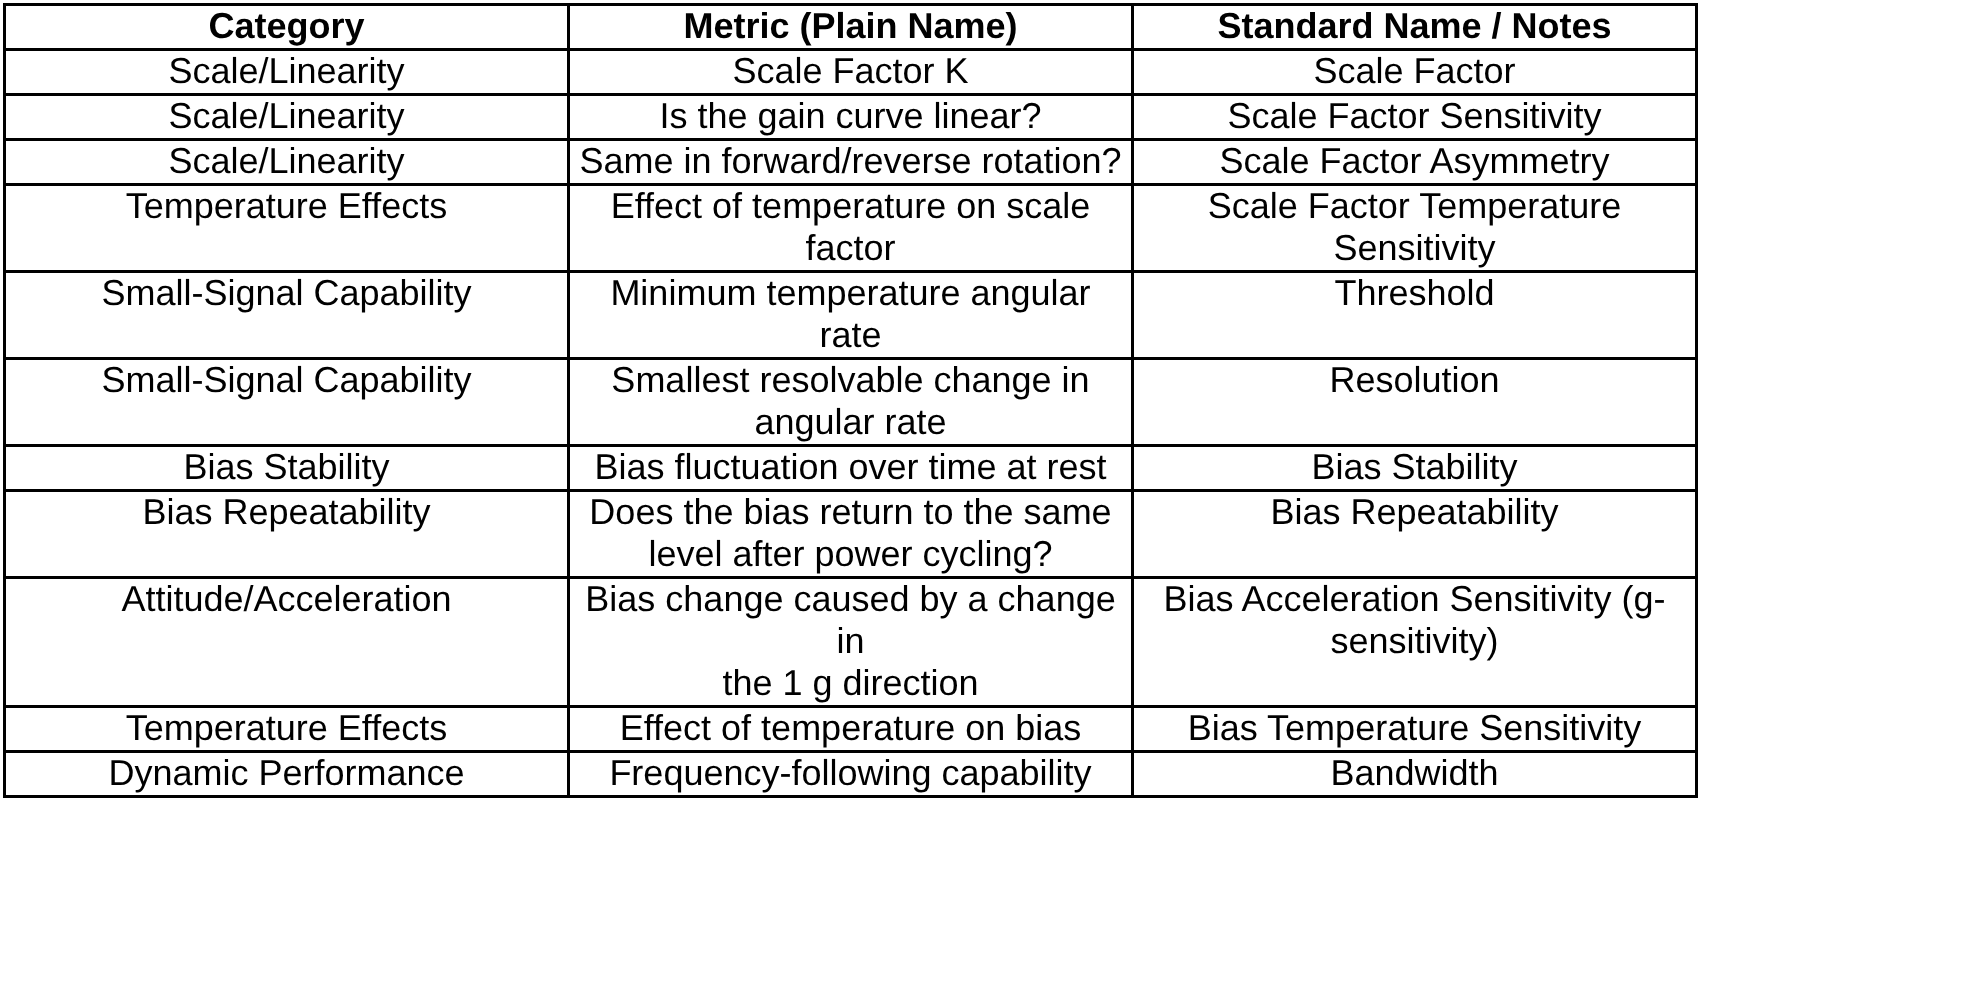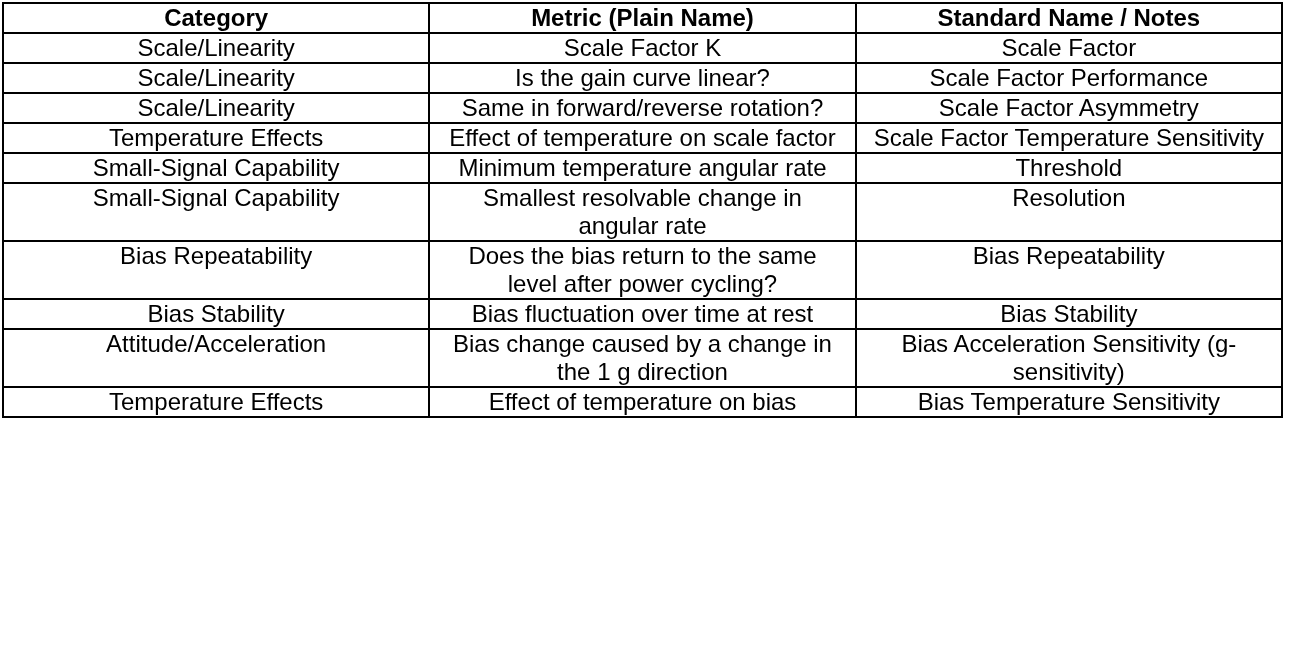--- a/index.html
+++ b/index.html
@@ -10,21 +10,21 @@
   body {
     width: 1315px;
     height: 654px;
     font-family: "Liberation Sans", sans-serif;
     color: #000000;
     overflow: hidden;
   }
   table.metrics {
     border-collapse: collapse;
     table-layout: fixed;
-    width: 1281px;
+    width: 1130px;
     margin: 2px 0 0 2px;
   }
   table.metrics col { width: 33.33%; }
   table.metrics th,
   table.metrics td {
     border: 2px solid #000000;
     padding: 0 3px;
     text-align: center;
     vertical-align: top;
     font-size: 24px;
@@ -54,21 +54,21 @@
   </thead>
   <tbody>
       <tr>
     <td>Scale/Linearity</td>
     <td>Scale Factor K</td>
     <td>Scale Factor</td>
   </tr>
       <tr>
     <td>Scale/Linearity</td>
     <td>Is the gain curve linear?</td>
-    <td>Scale Factor Performance</td>
+    <td>Scale Factor Sensitivity</td>
   </tr>
       <tr>
     <td>Scale/Linearity</td>
     <td>Same in forward/reverse rotation?</td>
     <td>Scale Factor Asymmetry</td>
   </tr>
       <tr>
     <td>Temperature Effects</td>
     <td>Effect of temperature on scale factor</td>
     <td>Scale Factor Temperature Sensitivity</td>
@@ -78,36 +78,41 @@
     <td>Minimum temperature angular rate</td>
     <td>Threshold</td>
   </tr>
       <tr>
     <td>Small-Signal Capability</td>
     <td>Smallest resolvable change in
 angular rate</td>
     <td>Resolution</td>
   </tr>
       <tr>
+    <td>Bias Stability</td>
+    <td>Bias fluctuation over time at rest</td>
+    <td>Bias Stability</td>
+  </tr>
+      <tr>
     <td>Bias Repeatability</td>
     <td>Does the bias return to the same
 level after power cycling?</td>
     <td>Bias Repeatability</td>
-  </tr>
-      <tr>
-    <td>Bias Stability</td>
-    <td>Bias fluctuation over time at rest</td>
-    <td>Bias Stability</td>
   </tr>
       <tr>
     <td>Attitude/Acceleration</td>
     <td>Bias change caused by a change in
 the 1 g direction</td>
     <td>Bias Acceleration Sensitivity (g-
 sensitivity)</td>
   </tr>
       <tr>
     <td>Temperature Effects</td>
     <td>Effect of temperature on bias</td>
     <td>Bias Temperature Sensitivity</td>
   </tr>
+      <tr>
+    <td>Dynamic Performance</td>
+    <td>Frequency-following capability</td>
+    <td>Bandwidth</td>
+  </tr>
     </tbody>
 </table>
 
 </body></html>

